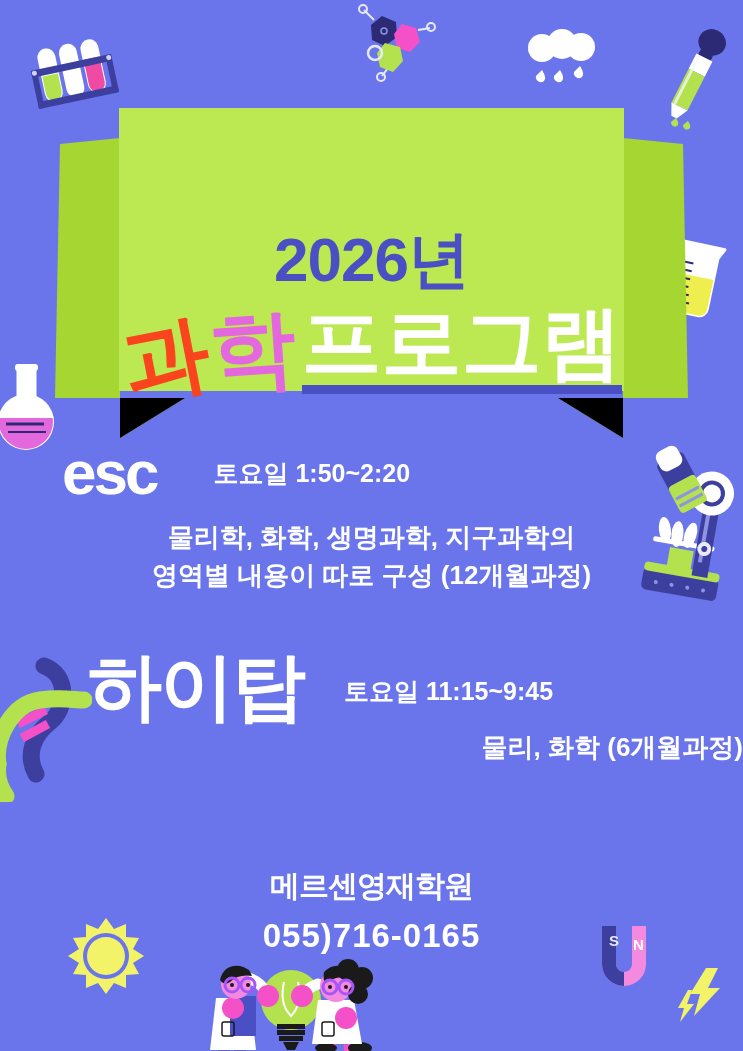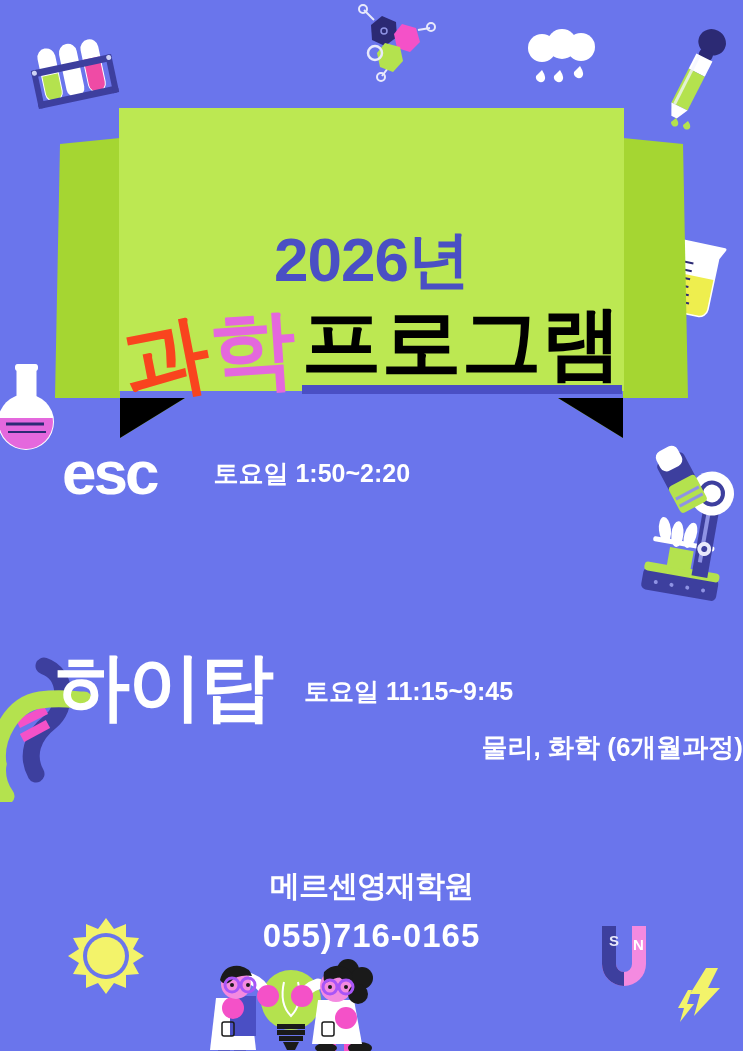--- a/index.html
+++ b/index.html
@@ -67,21 +67,21 @@
     font-weight: bold;
     color: #e468dd;
     line-height: 0.95;
     transform: rotate(-4deg) translateY(-2px);
     display: inline-block;
     margin-right: 6px;
   }
   .t-prog {
     font-size: 80px;
     font-weight: bold;
-    color: #000000;
+    color: #ffffff;
     line-height: 1;
     border-bottom: 9px solid #4a4fc4;
     padding-bottom: 2px;
     display: inline-block;
   }
 
   
   .prog {
     position: absolute;
     width: 743px;
@@ -119,21 +119,21 @@
     font-weight: bold;
     color: #ffffff;
     line-height: 1.48;
   }
 
   .esc-block { top: 442px; }
   .esc-block .prog-head { justify-content: flex-start; padding-left: 62px; gap: 57px; }
   .esc-desc { margin-top: 14px; }
 
   .hitop-block { top: 650px; }
-  .hitop-block .prog-head { justify-content: flex-start; padding-left: 56px; gap: 32px; align-items: flex-end; }
+  .hitop-block .prog-head { justify-content: flex-start; padding-left: 88px; gap: 40px; align-items: flex-end; }
   .hitop-block .sched { padding-bottom: 16px; }
   .hitop-desc { margin-top: 4px; text-align: right; }
 
   
   .footer {
     position: absolute;
     top: 866px;
     width: 743px;
     text-align: center;
     color: #ffffff;
@@ -408,20 +408,24 @@
         <span class="t-prog">프로그램</span>
       </div>
     </div>
   </div>
 
   <div class="prog esc-block">
     <div class="prog-head">
       <span class="logo-esc">esc</span>
       <span class="sched">토요일  1:50~2:20</span>
     </div>
+    <div class="desc esc-desc">
+      <div>물리학, 화학, 생명과학, 지구과학의</div>
+      <div>영역별 내용이 따로 구성 (12개월과정)</div>
+    </div>
   </div>
 
   <div class="prog hitop-block">
     <div class="prog-head">
       <span class="logo-hitop">하이탑</span>
       <span class="sched">토요일  11:15~9:45</span>
     </div>
     <div class="desc hitop-desc">
       <div>물리, 화학 (6개월과정)</div>
     </div>

